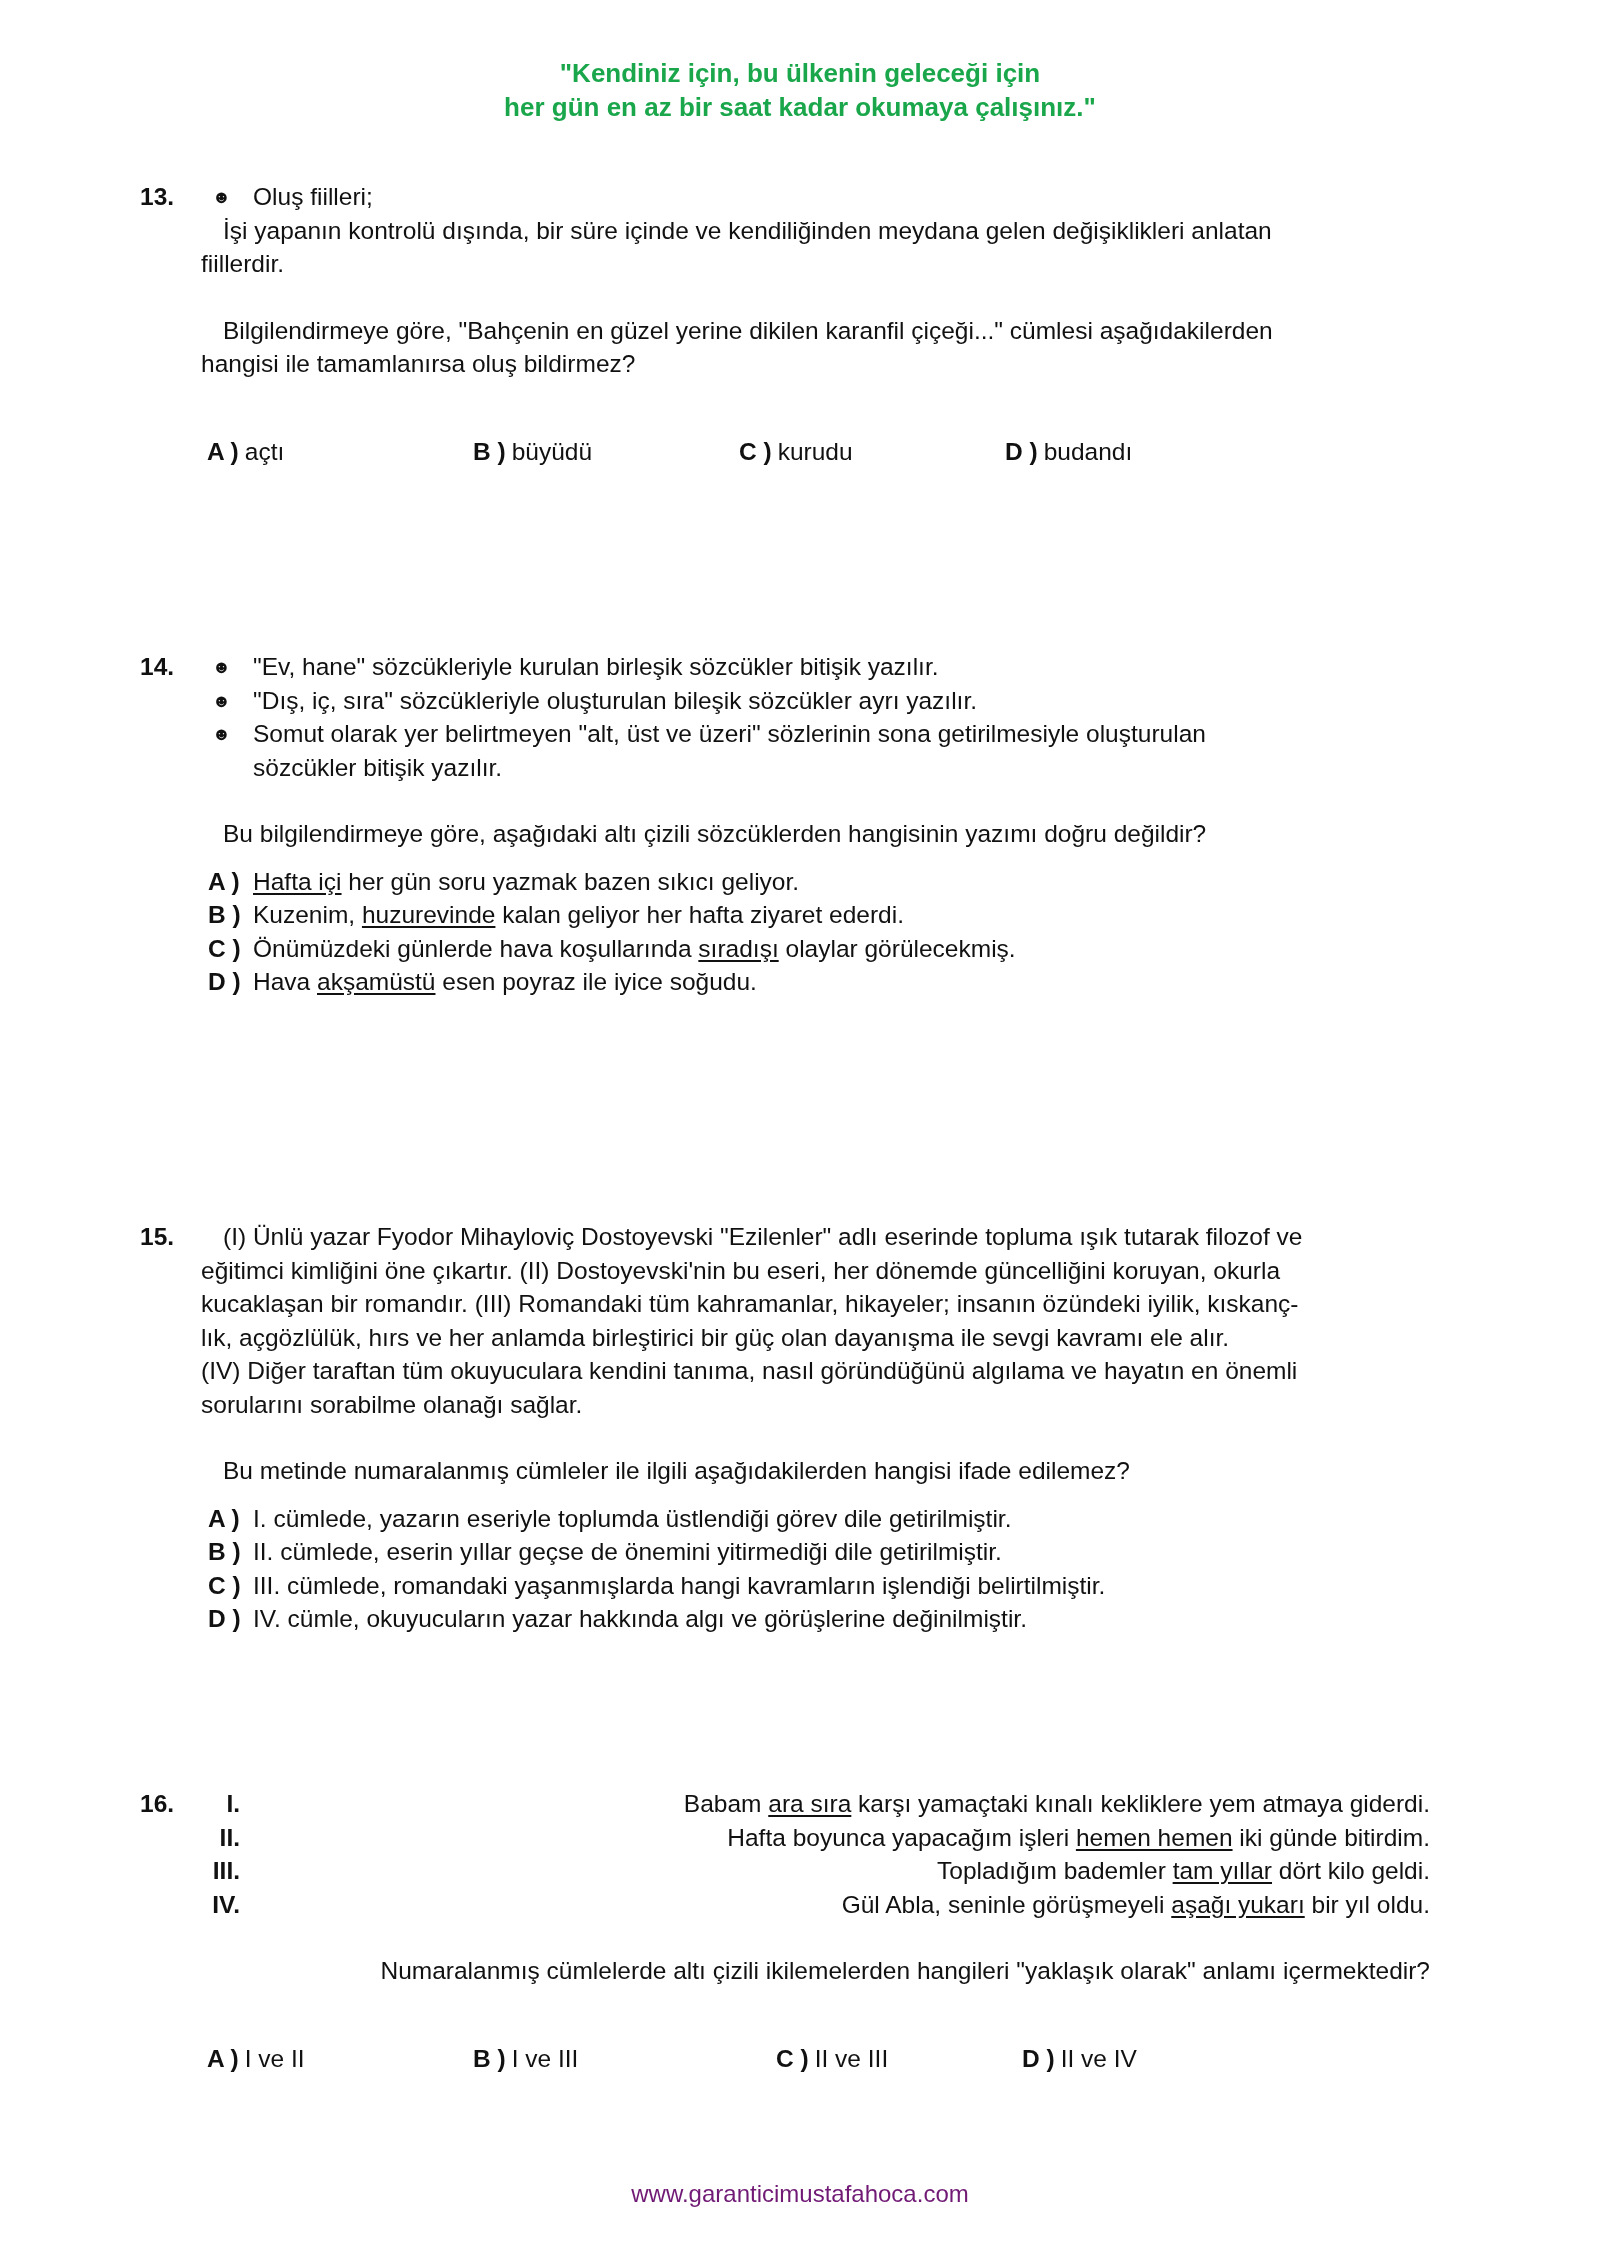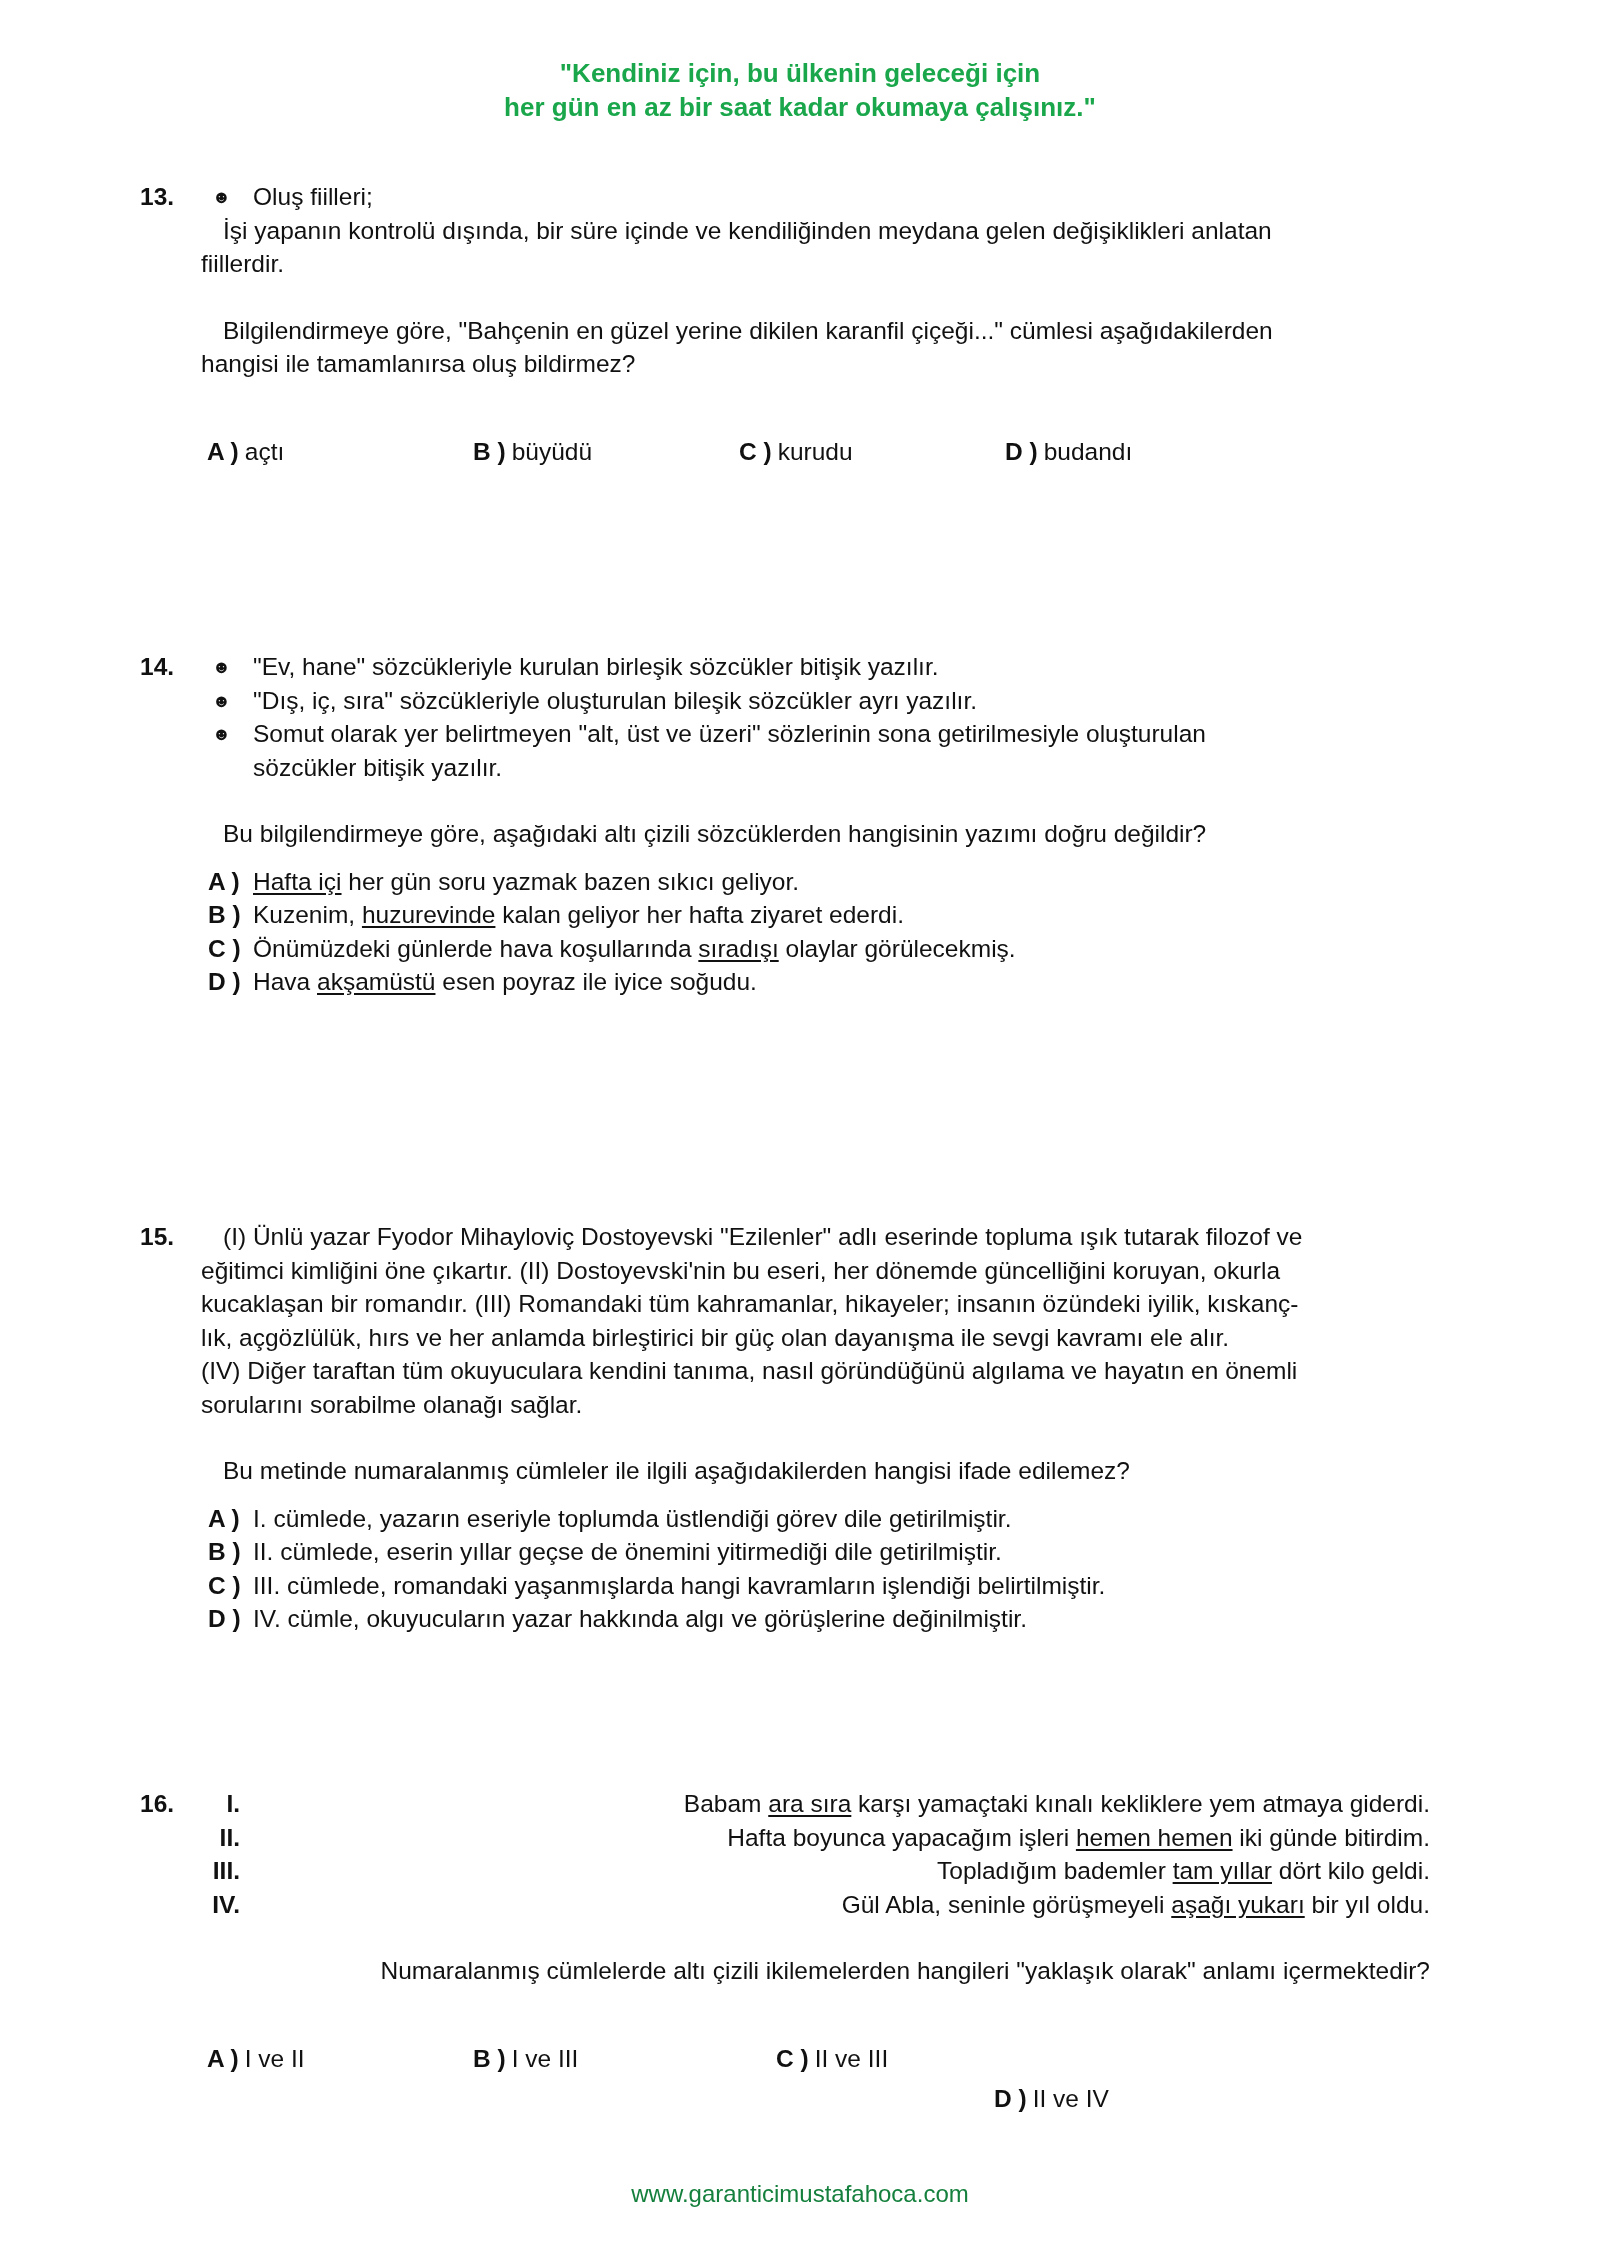--- a/index.html
+++ b/index.html
@@ -6,21 +6,21 @@
     body {
       width: 1600px; height: 2262px; position: relative; overflow: hidden;
       font-family: "Liberation Sans", sans-serif; color: #111; font-size: 24.5px;
     }
     .header {
       position: absolute; top: 56px; left: 0; width: 1600px; text-align: center;
       color: #1aa64a; font-weight: bold; font-size: 26px; line-height: 34px;
     }
     .footer {
       position: absolute; top: 2180px; left: 0; width: 1600px; text-align: center;
-      color: #15803d; font-size: 24px;
+      color: #701a75; font-size: 24px;
     }
     .q { position: absolute; left: 140px; width: 1290px; line-height: 33.5px; }
     .qnum { position: absolute; left: 0; top: 0; font-weight: bold; }
     .bullet-row { position: relative; padding-left: 53px; }
     .bullet { position: absolute; left: 72px; font-size: 18px; top: 1px; }
     .q13 .bullet, .q14 .bullet { left: 72px; }
     .indent { padding-left: 22px; }
     .para { margin-left: 61px; }
     .opt-row { position: relative; padding-left: 113px; }
     .opt-label { position: absolute; left: 68px; font-weight: bold; }
@@ -146,19 +146,19 @@
   <div class="h-opts">
     <span class="h-opt" style="left:67px;">
       <span class="opt-label">A )</span><span>I ve II</span>
     </span>
     <span class="h-opt" style="left:333px;">
       <span class="opt-label">B )</span><span>I ve III</span>
     </span>
     <span class="h-opt" style="left:599px;margin-left:37px;">
       <span class="opt-label">C )</span><span>II ve III</span>
     </span>
-    <span class="h-opt" style="left:854px;margin-top:40px;">
+    <span class="h-opt" style="left:882px;">
       <span class="opt-label">D )</span><span>II ve IV</span>
     </span>
   </div>
 </div>
 
 <div class="footer">www.garanticimustafahoca.com</div>
 
 </body></html>

